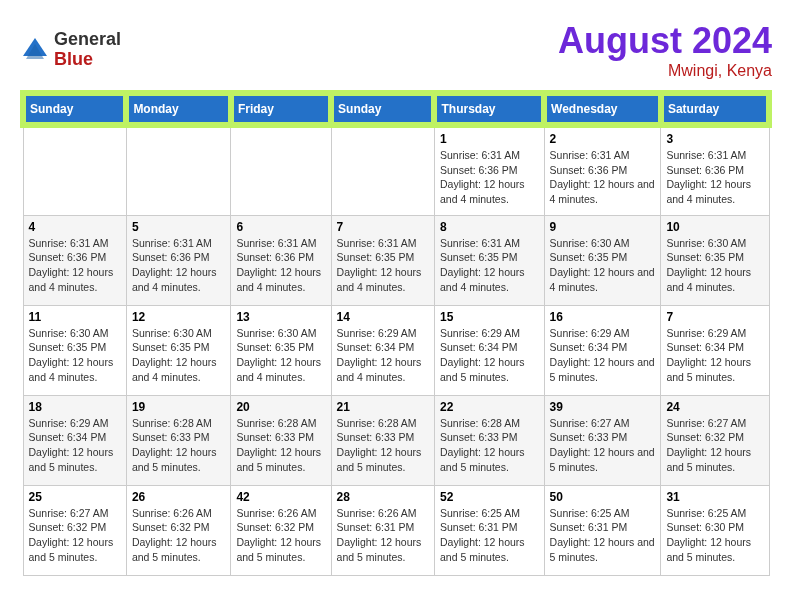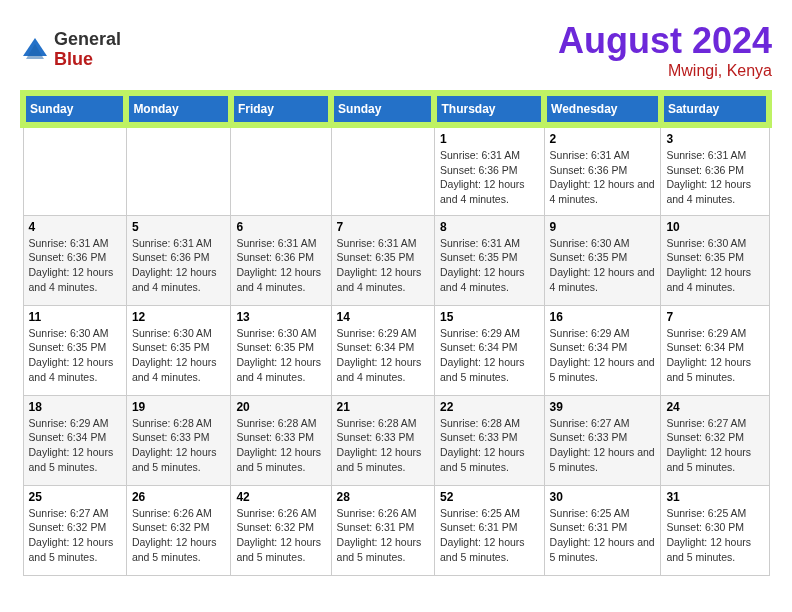--- a/index.html
+++ b/index.html
@@ -304,21 +304,21 @@
 Sunset: 6:31 PM
 Daylight: 12 hours and 5 minutes.</div>
         </td>
         <td>
           <div class="day-num">52</div>
           <div class="day-info" style="white-space: pre-line;">Sunrise: 6:25 AM
 Sunset: 6:31 PM
 Daylight: 12 hours and 5 minutes.</div>
         </td>
         <td>
-          <div class="day-num">30</div>
+          <div class="day-num">50</div>
           <div class="day-info" style="white-space: pre-line;">Sunrise: 6:25 AM
 Sunset: 6:31 PM
 Daylight: 12 hours and 5 minutes.</div>
         </td>
         <td>
           <div class="day-num">31</div>
           <div class="day-info" style="white-space: pre-line;">Sunrise: 6:25 AM
 Sunset: 6:30 PM
 Daylight: 12 hours and 5 minutes.</div>
         </td>

